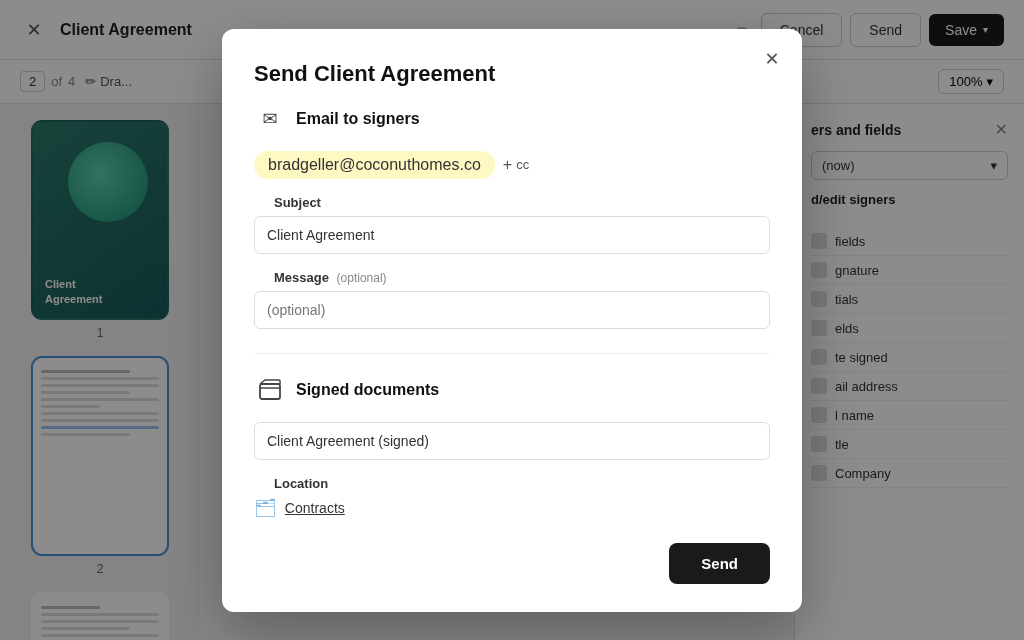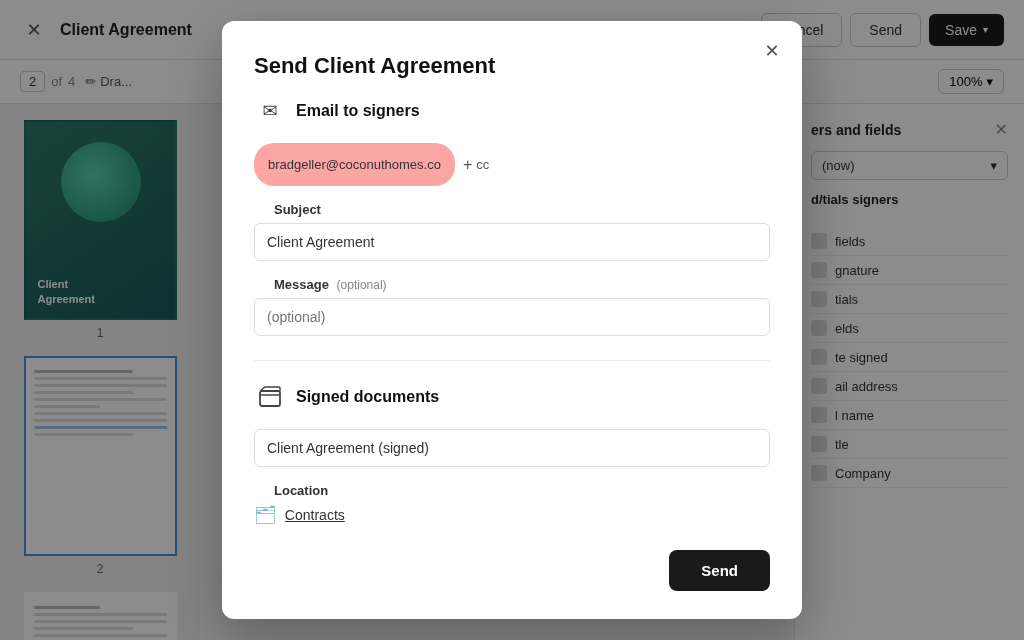--- a/index.html
+++ b/index.html
@@ -131,23 +131,23 @@
       flex-direction: column;
       gap: 16px;
     }
     .thumb-item {
       display: flex;
       flex-direction: column;
       align-items: center;
       gap: 6px;
     }
     .thumb-img {
-      width: 153px;
+      width: 138px;
       height: 200px;
-      border-radius: 0;
+      border-radius: 11px;
       overflow: hidden;
       border: 2px solid transparent;
       cursor: pointer;
       position: relative;
     }
     .thumb-img.selected {
       border-color: #4a90d9;
     }
     .thumb-img-1 {
       background: linear-gradient(145deg, #2a7a6a, #1a5a5a);
@@ -312,24 +312,24 @@
 
     
     .email-row {
       display: flex;
       align-items: center;
       gap: 8px;
       margin-bottom: 16px;
       flex-wrap: wrap;
     }
     .email-chip {
-      background: #fca5a5;
+      background: #fef9c3;
       border-radius: 20px;
-      padding: 14px 14px;
-      font-size: 13px;
+      padding: 5px 14px;
+      font-size: 16px;
       color: #333;
     }
     .cc-btn {
       display: flex;
       align-items: center;
       gap: 4px;
       color: #555;
       font-size: 13px;
       cursor: pointer;
     }
@@ -490,21 +490,21 @@
 
     <div class="right-panel">
       <div class="right-panel-header">
         <span class="right-panel-title">ers and fields</span>
         <span class="panel-close">✕</span>
       </div>
       <div class="panel-select">
         <span>(now)</span>
         <span>▾</span>
       </div>
-      <div class="panel-section-title">d/tials signers</div>
+      <div class="panel-section-title">d/edit signers</div>
       <div>
         <div class="panel-list-item">
           <div class="panel-list-item-icon"></div>
           <span>fields</span>
         </div>
         <div class="panel-list-item">
           <div class="panel-list-item-icon"></div>
           <span>gnature</span>
         </div>
         <div class="panel-list-item">

